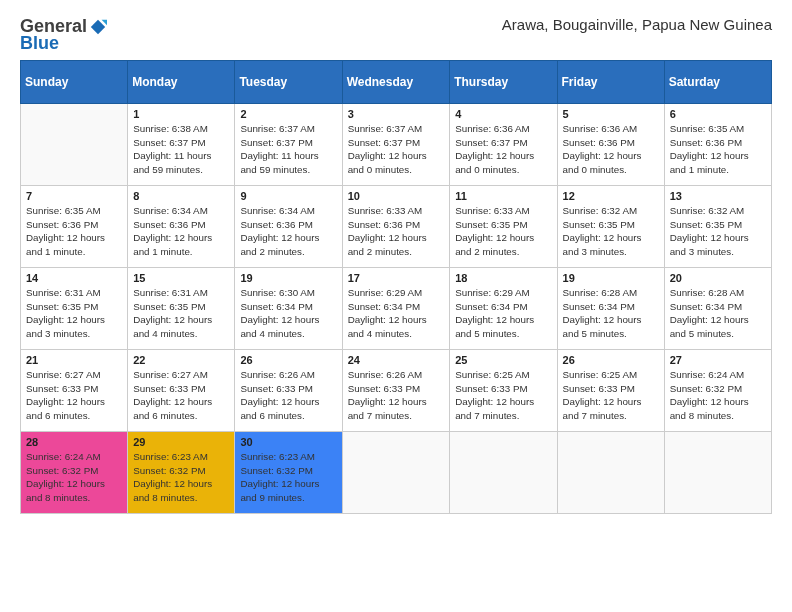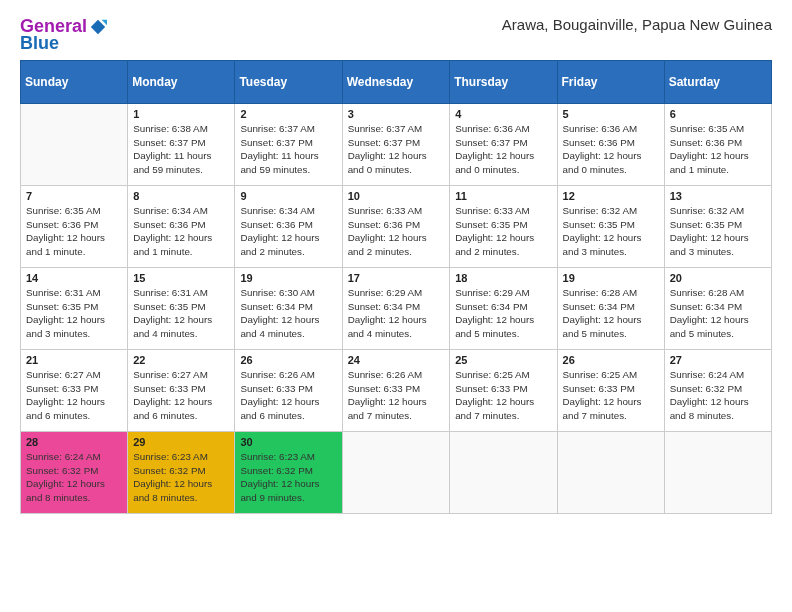--- a/index.html
+++ b/index.html
@@ -27,21 +27,21 @@
       flex-direction: column;
       align-items: flex-start;
     }
     .logo-text {
       display: flex;
       align-items: center;
       font-size: 18px;
       font-weight: bold;
       color: #333;
     }
-    .logo-general { color: #a21caf; }
+    .logo-general { color: #404040; }
     .logo-blue { color: #1a6bb5; }
     .logo-icon {
       width: 18px;
       height: 18px;
       margin-left: 2px;
     }
     .title-block {
       text-align: right;
     }
     .month-title {
@@ -336,21 +336,21 @@
 Daylight: 12 hours
 and 8 minutes.</div>
           </td>
           <td style="background: #eab308;">
             <span class="day-number">29</span>
             <div class="day-info" style="white-space: pre-line;">Sunrise: 6:23 AM
 Sunset: 6:32 PM
 Daylight: 12 hours
 and 8 minutes.</div>
           </td>
-          <td style="background: #22c55e;">
+          <td style="background: #3b82f6;">
             <span class="day-number">30</span>
             <div class="day-info" style="white-space: pre-line;">Sunrise: 6:23 AM
 Sunset: 6:32 PM
 Daylight: 12 hours
 and 9 minutes.</div>
           </td>
           <td class="empty-cell" style="background: rgb(240, 240, 240);"></td>
           <td class="empty-cell" style="background: rgb(240, 240, 240);"></td>
           <td class="empty-cell" style="background: rgb(240, 240, 240);"></td>
           <td class="empty-cell" style="background: rgb(240, 240, 240);"></td>

